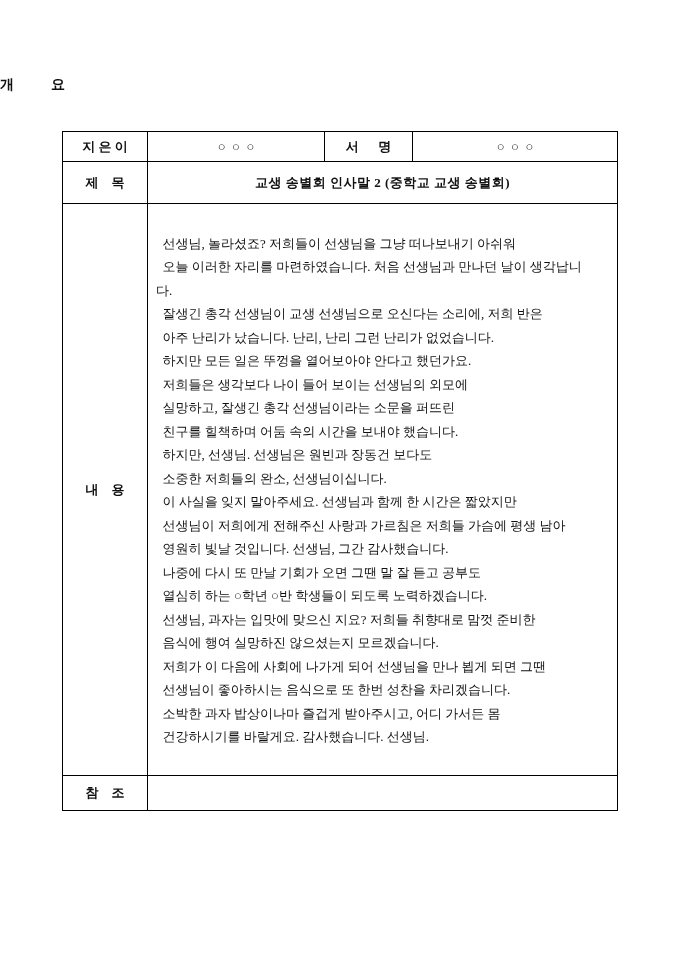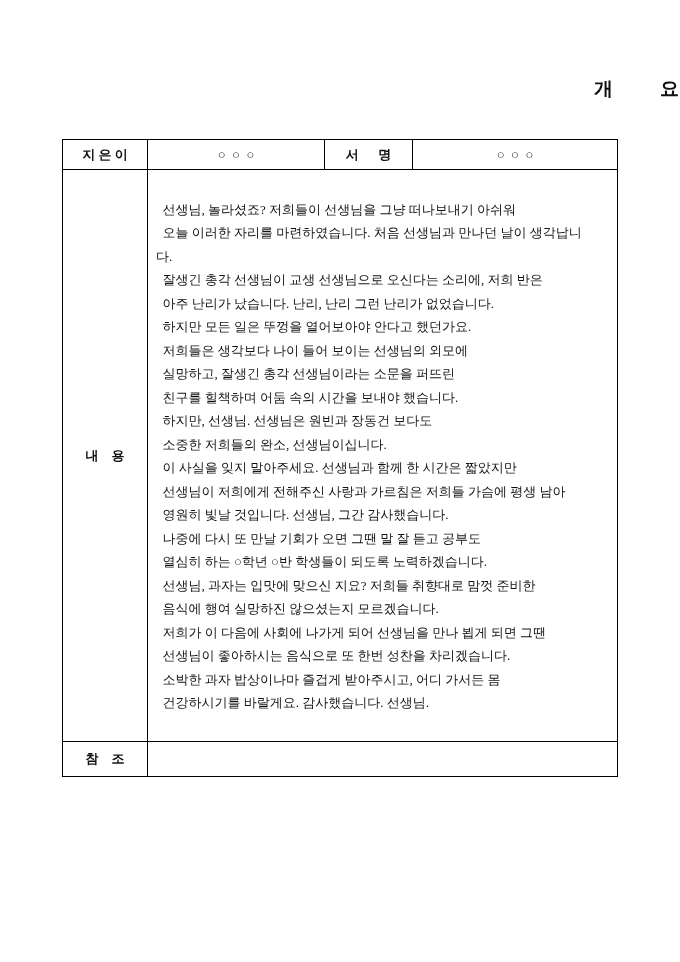--- a/index.html
+++ b/index.html
@@ -12,22 +12,22 @@
     overflow: hidden;
   }
   .page {
     width: 680px;
     height: 962px;
     background: #ffffff;
     position: relative;
   }
   .doc-title {
     padding-top: 76px;
-    text-align: right;
-    font-size: 19px;
+    text-align: left;
+    font-size: 14px;
     font-weight: bold;
     white-space: pre;
     letter-spacing: 1px;
     color: #111111;
   }
   table.doc-table {
     border-collapse: collapse;
     table-layout: fixed;
     width: 555px;
     margin: 37px auto 0 auto;
@@ -99,20 +99,24 @@
 
     <tbody>
         <tr class="r1">
       <th>지 은 이</th>
       <td class="val-center">○  ○  ○</td>
       <th>서      명</th>
       <td class="val-center">○  ○  ○</td>
     </tr>
 
 
+    <tr class="r3">
+      <th>제    목</th>
+      <td colspan="3" class="title-value">교생 송별회 인사말 2 (중학교 교생 송별회)</td>
+    </tr>
 
 
     <tr class="r5">
       <th>내    용</th>
       <td colspan="3" class="content-value">  선생님, 놀라셨죠? 저희들이 선생님을 그냥 떠나보내기 아쉬워
   오늘 이러한 자리를 마련하였습니다. 처음 선생님과 만나던 날이 생각납니
 다.
   잘생긴 총각 선생님이 교생 선생님으로 오신다는 소리에, 저희 반은
   아주 난리가 났습니다. 난리, 난리 그런 난리가 없었습니다.
   하지만 모든 일은 뚜껑을 열어보아야 안다고 했던가요.

